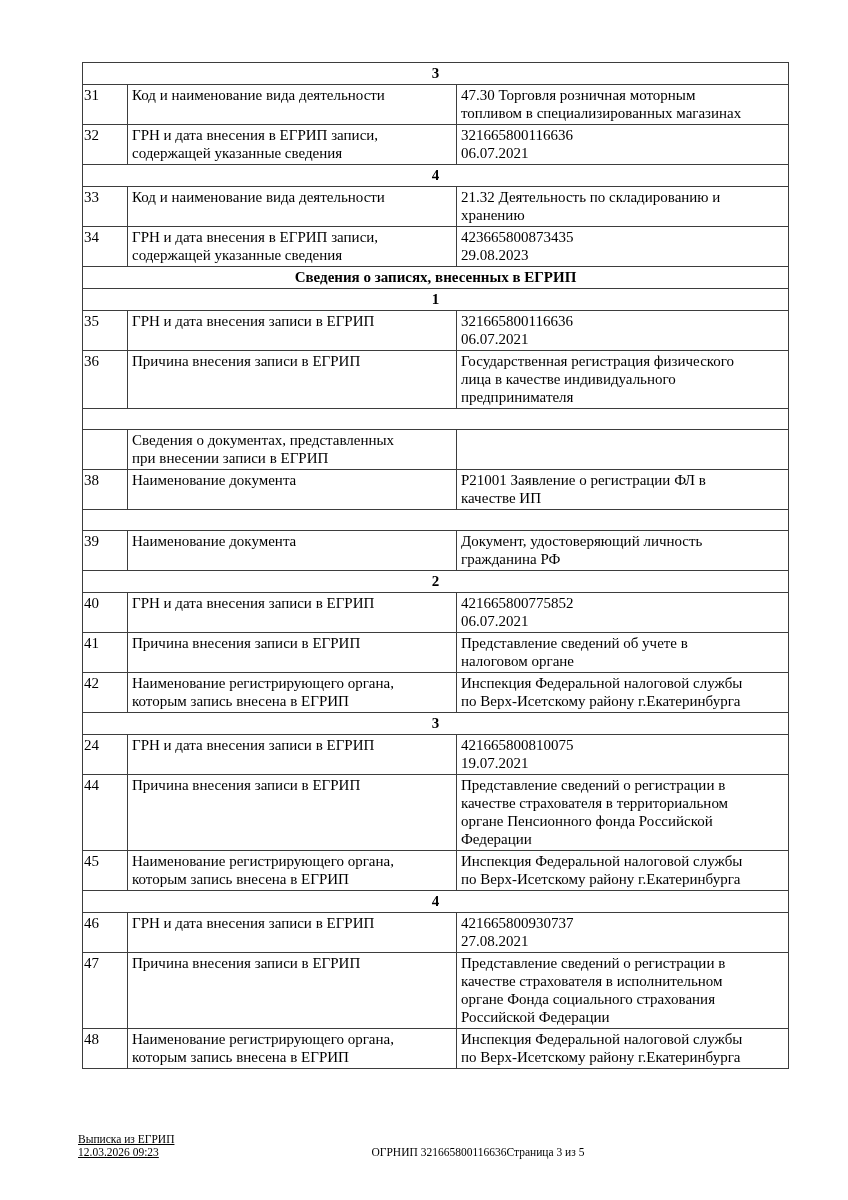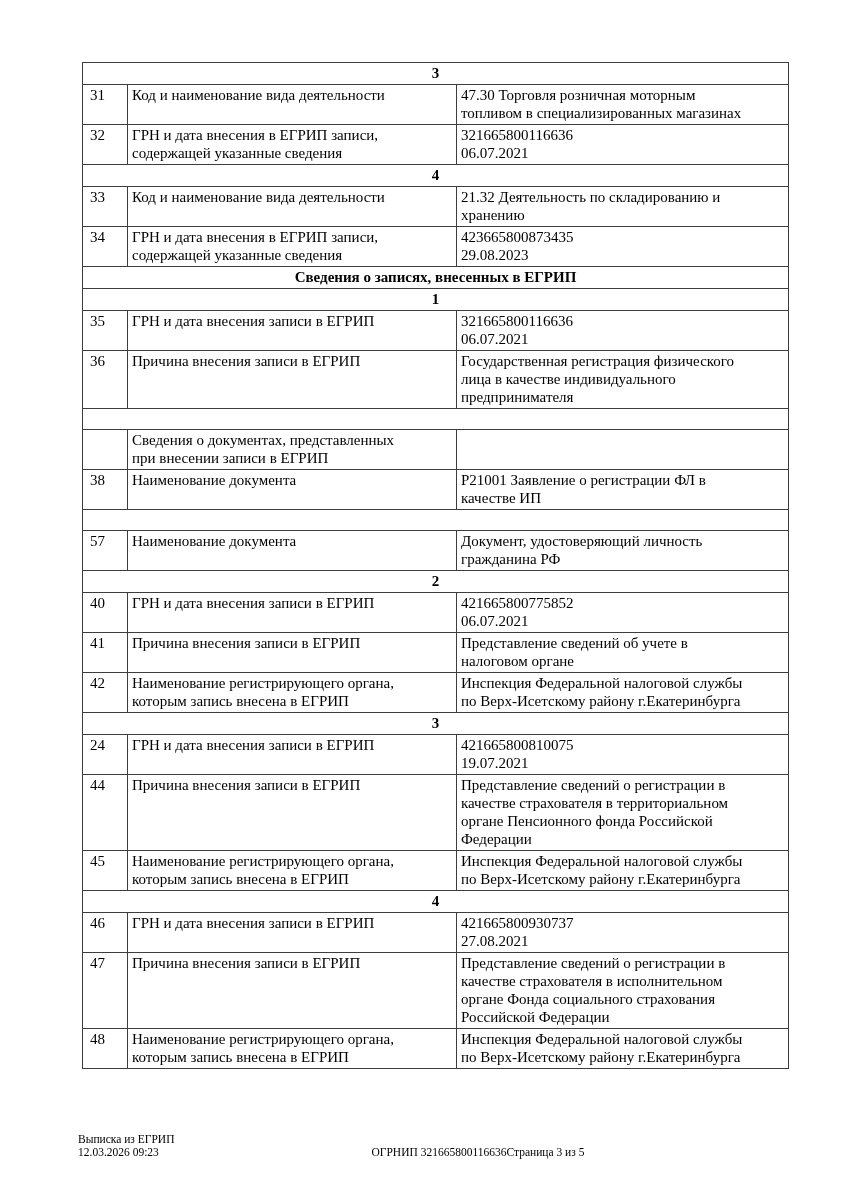--- a/index.html
+++ b/index.html
@@ -13,30 +13,30 @@
     border-collapse:collapse;table-layout:fixed;
     font-size:15px;line-height:18px;
   }
   .doc-table td{
     border:1px solid #3d3d3d;
     vertical-align:top;
     padding:1px 4px 2px 4px;
     white-space:pre-line;
     overflow:hidden;
   }
-  td.num-cell{text-align:center;padding-left:1px;padding-right:16px;}
+  td.num-cell{padding-left:1px;padding-right:16px;}
   td.section-cell{text-align:center;font-weight:bold;}
   td.title-cell{text-align:center;font-weight:bold;}
   td.spacer-cell{height:20px;padding:0;}
   .footer{
     position:absolute;left:78px;top:1133px;width:722px;
     display:flex;align-items:flex-end;
     font-size:11.5px;line-height:13px;
   }
-  .footer-left{flex:1 1 0;}
+  .footer-left{flex:1 1 0;text-decoration:underline;}
   .footer-center{flex:0 0 auto;text-align:left;}
   .footer-right{flex:1 1 0;text-align:left;}
 </style>
 </head>
 <body>
 
 <div class="page">
 
   <table class="doc-table">
     <colgroup>
@@ -108,21 +108,21 @@
         <tr>
           <td class="num-cell">38</td>
           <td class="attr-cell">Наименование документа</td>
           <td class="val-cell">Р21001 Заявление о регистрации ФЛ в
 качестве ИП</td>
         </tr>
         <tr>
           <td class="spacer-cell" colspan="3"></td>
         </tr>
         <tr>
-          <td class="num-cell">57</td>
+          <td class="num-cell">39</td>
           <td class="attr-cell">Наименование документа</td>
           <td class="val-cell">Документ, удостоверяющий личность
 гражданина РФ</td>
         </tr>
         <tr>
           <td class="section-cell" colspan="3">2</td>
         </tr>
         <tr>
           <td class="num-cell">40</td>
           <td class="attr-cell">ГРН и дата внесения записи в ЕГРИП</td>

